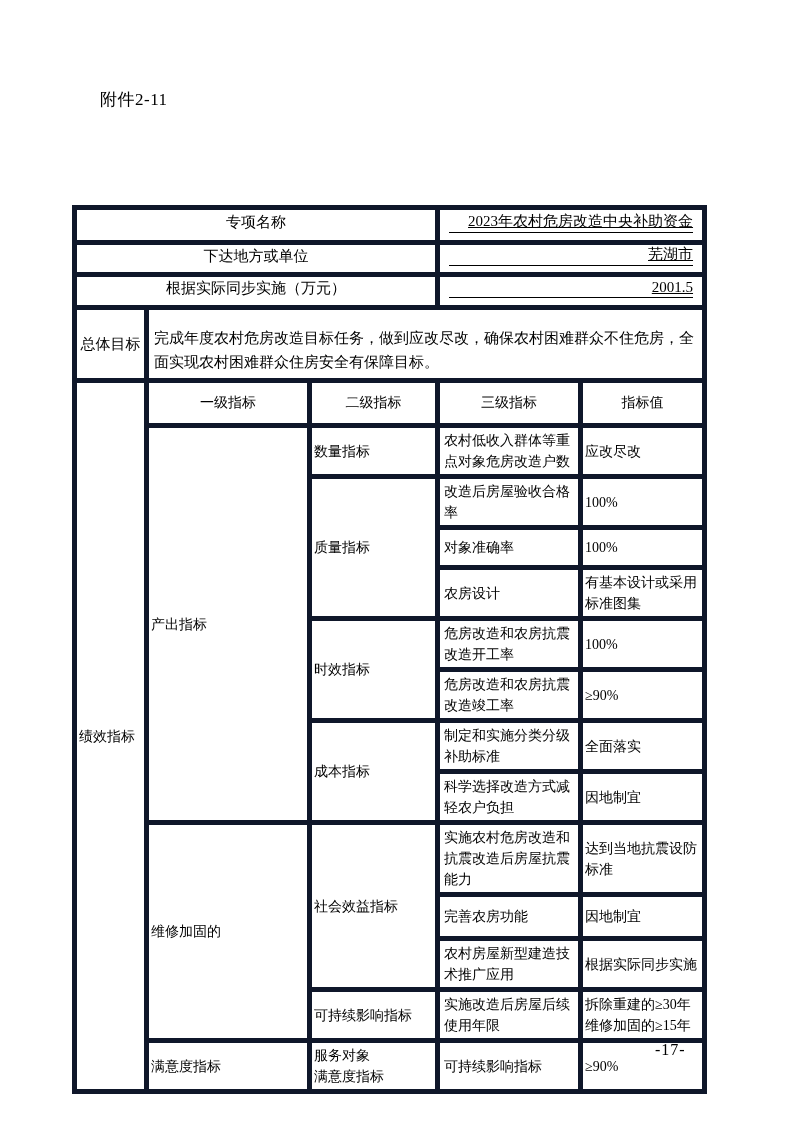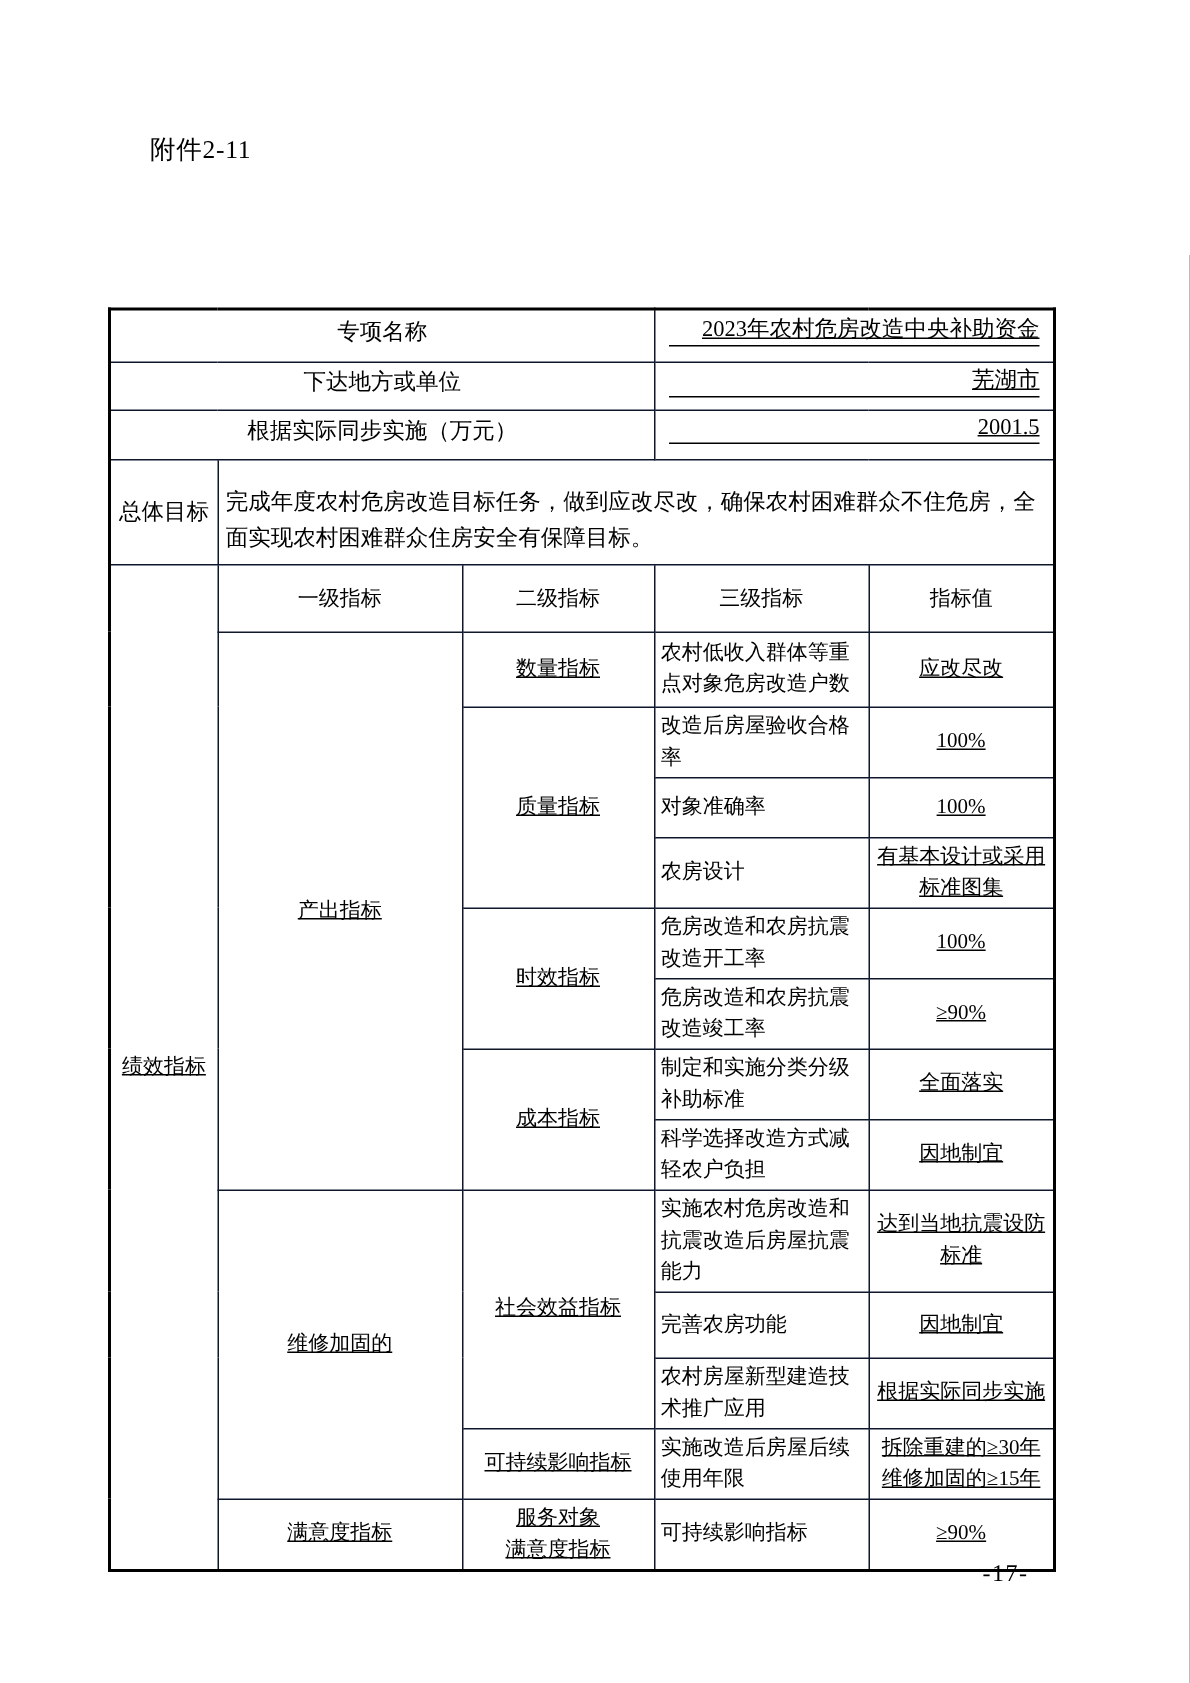--- a/index.html
+++ b/index.html
@@ -37,21 +37,21 @@
     position: absolute;
     left: 72px;
     top: 205px;
     width: 630px;
     border-collapse: collapse;
     table-layout: fixed;
     border: 2px solid #000;
     font-size: 14px;
   }
   table.main-table td {
-    border: 1px solid #0f172a;
+    border: 5px solid #0f172a;
     vertical-align: middle;
     overflow: hidden;
   }
   td.tt { border-top-width: 2px; }
   
   td.info-label {
     text-align: center;
     vertical-align: bottom;
     font-size: 15px;
   }
@@ -70,21 +70,21 @@
   }
   
   td.goal-label { text-align: center; font-size: 15px; }
   td.goal-text {
     text-align: left;
     font-size: 15px;
     line-height: 24px;
     padding: 16px 8px 4px 5px;
   }
   
-  td.c-center { text-align: center; padding: 2px; line-height: 21px; text-decoration: underline; }
+  td.c-center { padding: 2px; line-height: 21px; }
   td.c-left   { text-align: left;  padding: 2px 2px 2px 4px; line-height: 21px; }
   td.hdr      { text-align: center; padding: 2px; }
   .prewrap    { white-space: pre-line; }
   .page-number {
     position: absolute;
     left: 655px;
     top: 1041px;
     font-size: 16px;
     letter-spacing: 1px;
   }

